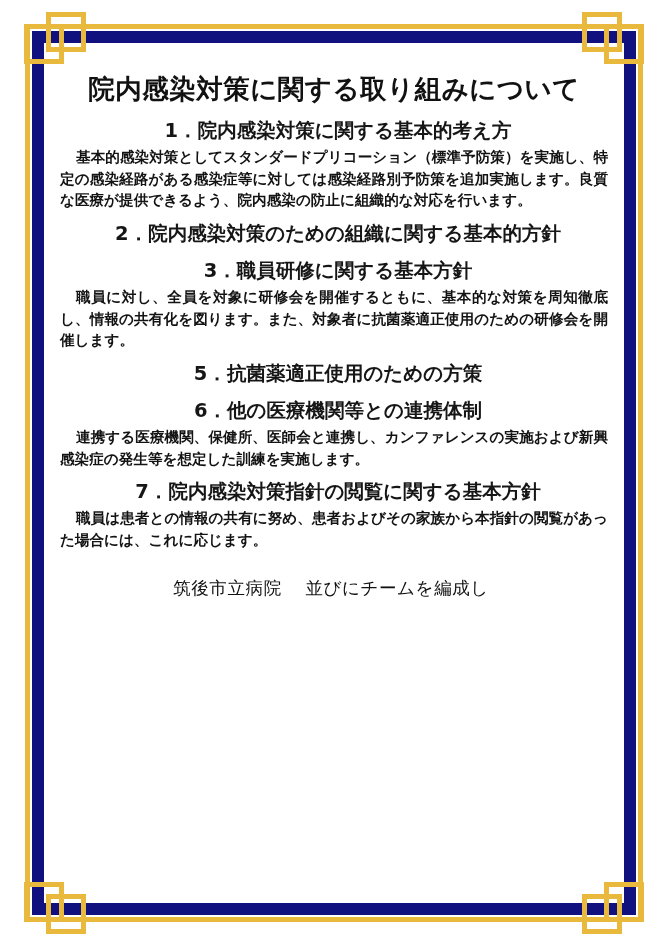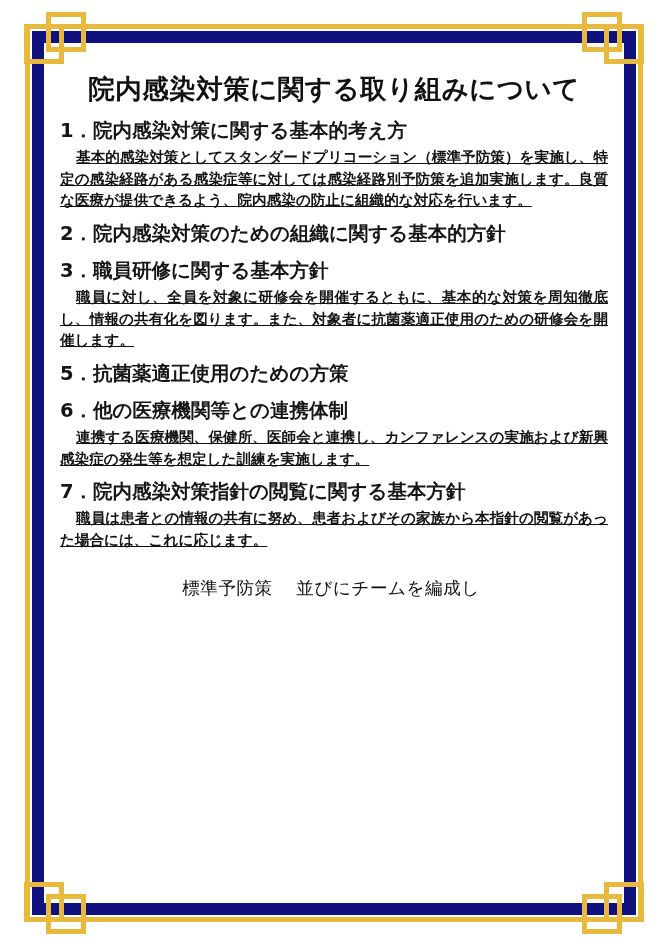--- a/index.html
+++ b/index.html
@@ -78,36 +78,36 @@
   }
 
   .section {
     margin-bottom: 9px;
   }
   .section-heading {
     font-size: 19.5px;
     font-weight: bold;
     color: #161616;
     line-height: 1.45;
-    margin: 0 0 1px 0;
+    margin: 0 0 1px 8px;
     white-space: nowrap;
+    text-align: center;
   }
   .section-heading .num {
     display: inline;
   }
   .section-body {
     font-size: 14.6px;
     font-weight: bold;
     color: #131313;
     line-height: 1.47;
     margin: 0;
     text-indent: 1.1em;
     text-align: justify;
     text-justify: inter-character;
-    text-decoration: underline;
   }
 
   .signature {
     margin-top: 26px;
     text-align: center;
     font-size: 17.5px;
     color: #111111;
     padding-right: 6px;
     letter-spacing: 0.6px;
   }
@@ -178,17 +178,17 @@
 
     <div class="section">
       <div class="section-heading">
         <span class="num">7．</span><span>院内感染対策指針の閲覧に関する基本方針</span>
       </div>
       <p class="section-body">職員は患者との情報の共有に努め、患者およびその家族から本指針の閲覧があった場合には、これに応じます。</p>
     </div>
 
 
     <div class="signature">
-      <span>標準予防策</span><span class="gap"></span><span>並びにチームを編成し</span>
+      <span>筑後市立病院</span><span class="gap"></span><span>並びにチームを編成し</span>
     </div>
 
   </div>
 </div>
 
 </body></html>

